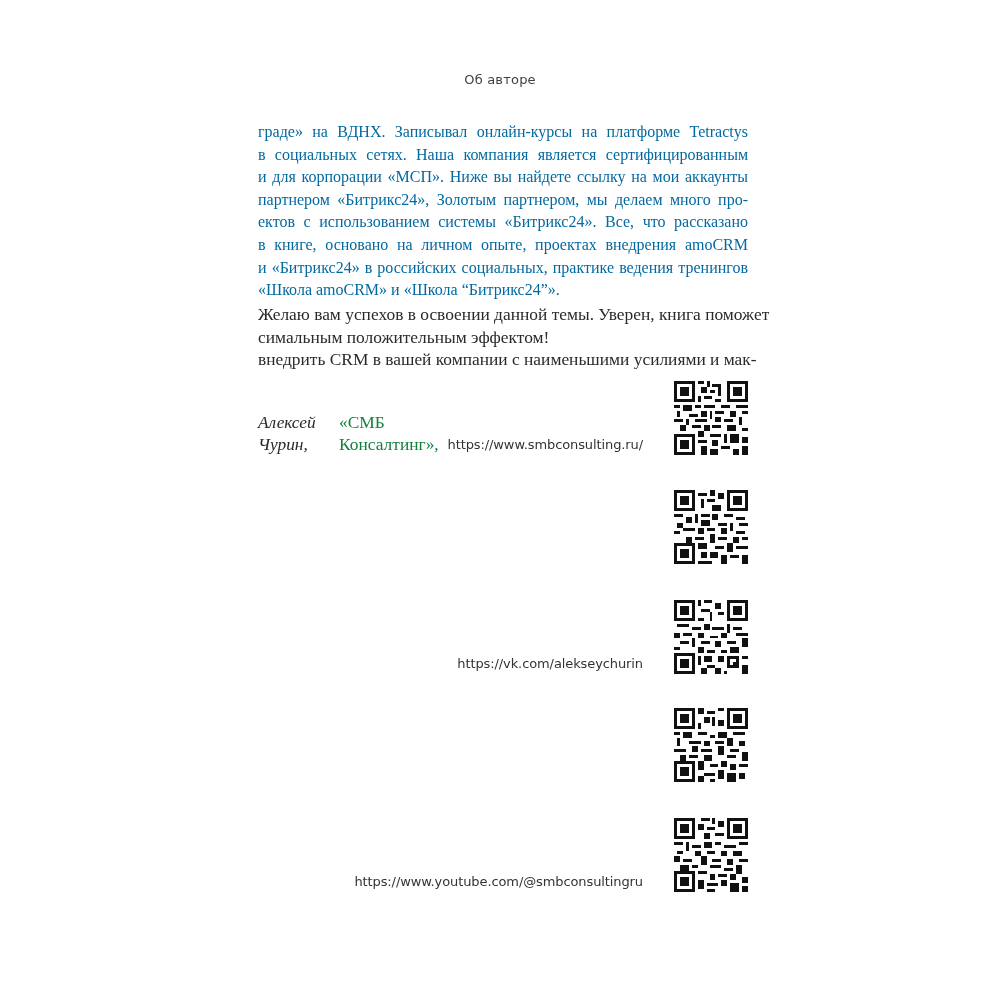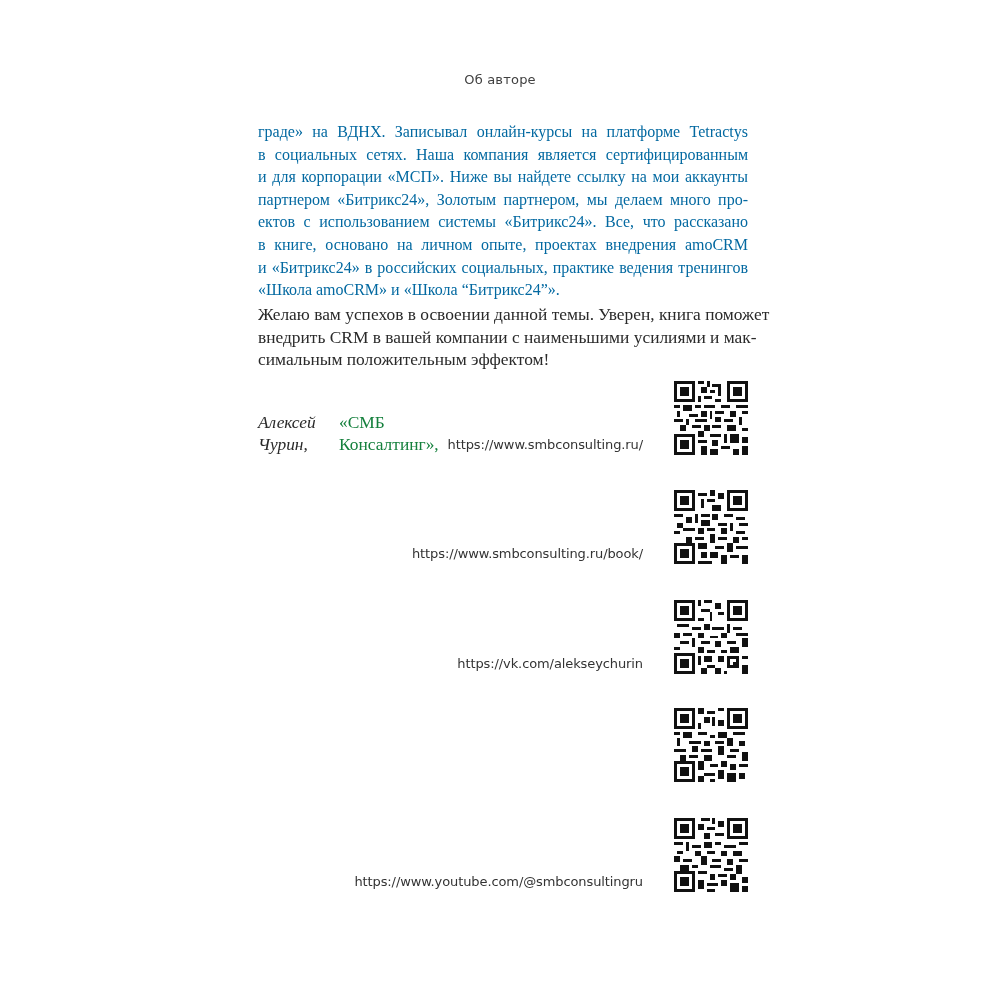--- a/index.html
+++ b/index.html
@@ -43,22 +43,22 @@
   <span class="line">и для корпорации «МСП». Ниже вы найдете ссылку на мои аккаунты</span>
   <span class="line">партнером «Битрикс24», Золотым партнером, мы делаем много про-</span>
   <span class="line">ектов с использованием системы «Битрикс24». Все, что рассказано</span>
   <span class="line">в книге, основано на личном опыте, проектах внедрения amoCRM</span>
   <span class="line">и «Битрикс24» в российских социальных, практике ведения тренингов</span>
   <span class="line last">«Школа amoCRM» и «Школа “Битрикс24”».</span>
 </div>
 
 <div class="para2">
   <span class="line">Желаю вам успехов в освоении данной темы. Уверен, книга поможет</span>
+  <span class="line last">симальным положительным эффектом!</span>
   <span class="line">внедрить CRM в вашей компании с наименьшими усилиями и мак-</span>
-  <span class="line last">симальным положительным эффектом!</span>
 </div>
 
 <div class="link-row" style="top:381px;">
   <div class="text-col">
     <span class="sig-name">Алексей Чурин,</span>
     <span class="sig-company">«СМБ Консалтинг»,</span>
     <span class="url">https://www.smbconsulting.ru/</span>
   </div>
   <div class="qr">
     <svg viewBox="0 0 25 25" shape-rendering="crispEdges">
@@ -71,23 +71,20 @@
         </g>
       <g fill="#111">
           <path d="M2 2h3v3H2zM20 2h3v3h-3zM2 20h3v3H2z"></path>
       <path d="M8 0h2v1H8zM11 0h1v2h-1zM13 1h3v1h-3zM9 2h2v2H9zM12 3h2v1h-2zM15 2h1v3h-1zM8 5h1v2H8zM10 5h3v1h-3zM14 6h2v1h-2zM0 8h2v1H0zM3 8h3v2H3zM7 8h2v1H7zM10 8h4v1h-4zM16 8h3v1h-3zM21 8h4v1h-4zM1 10h1v2H1zM5 11h3v1H5zM9 10h2v2H9zM12 10h1v3h-1zM14 10h3v1h-3zM19 10h2v2h-2zM23 10h2v1h-2zM0 13h3v1H0zM4 13h1v2H4zM7 13h4v1H7zM14 12h2v2h-2zM17 13h3v1h-3zM22 12h1v3h-1zM2 15h2v2H2zM6 15h3v1H6zM10 15h2v2h-2zM13 15h3v1h-3zM18 15h3v2h-3zM23 16h2v1h-2zM8 17h2v2H8zM12 18h4v1h-4zM17 18h1v3h-1zM19 18h3v3h-3zM23 19h2v2h-2zM8 20h3v1H8zM13 20h2v2h-2zM9 22h2v3H9zM12 23h3v2h-3zM16 22h3v1h-3zM20 23h2v2h-2zM23 22h2v3h-2z"></path>
         </g>
     </svg>
   </div>
 </div>
 
 <div class="link-row" style="top:490px;">
-  <div class="text-col">
-    <span class="url">https://www.smbconsulting.ru/book/</span>
-  </div>
   <div class="qr">
     <svg viewBox="0 0 25 25" shape-rendering="crispEdges">
       <rect width="25" height="25" fill="#fff"></rect>
       <g fill="#111">
           <path d="M0 0h7v7H0zM18 0h7v7h-7zM0 18h7v7H0z"></path>
         </g>
       <g fill="#fff">
           <path d="M1 1h5v5H1zM19 1h5v5h-5zM1 19h5v5H1z"></path>
         </g>
       <g fill="#111">

